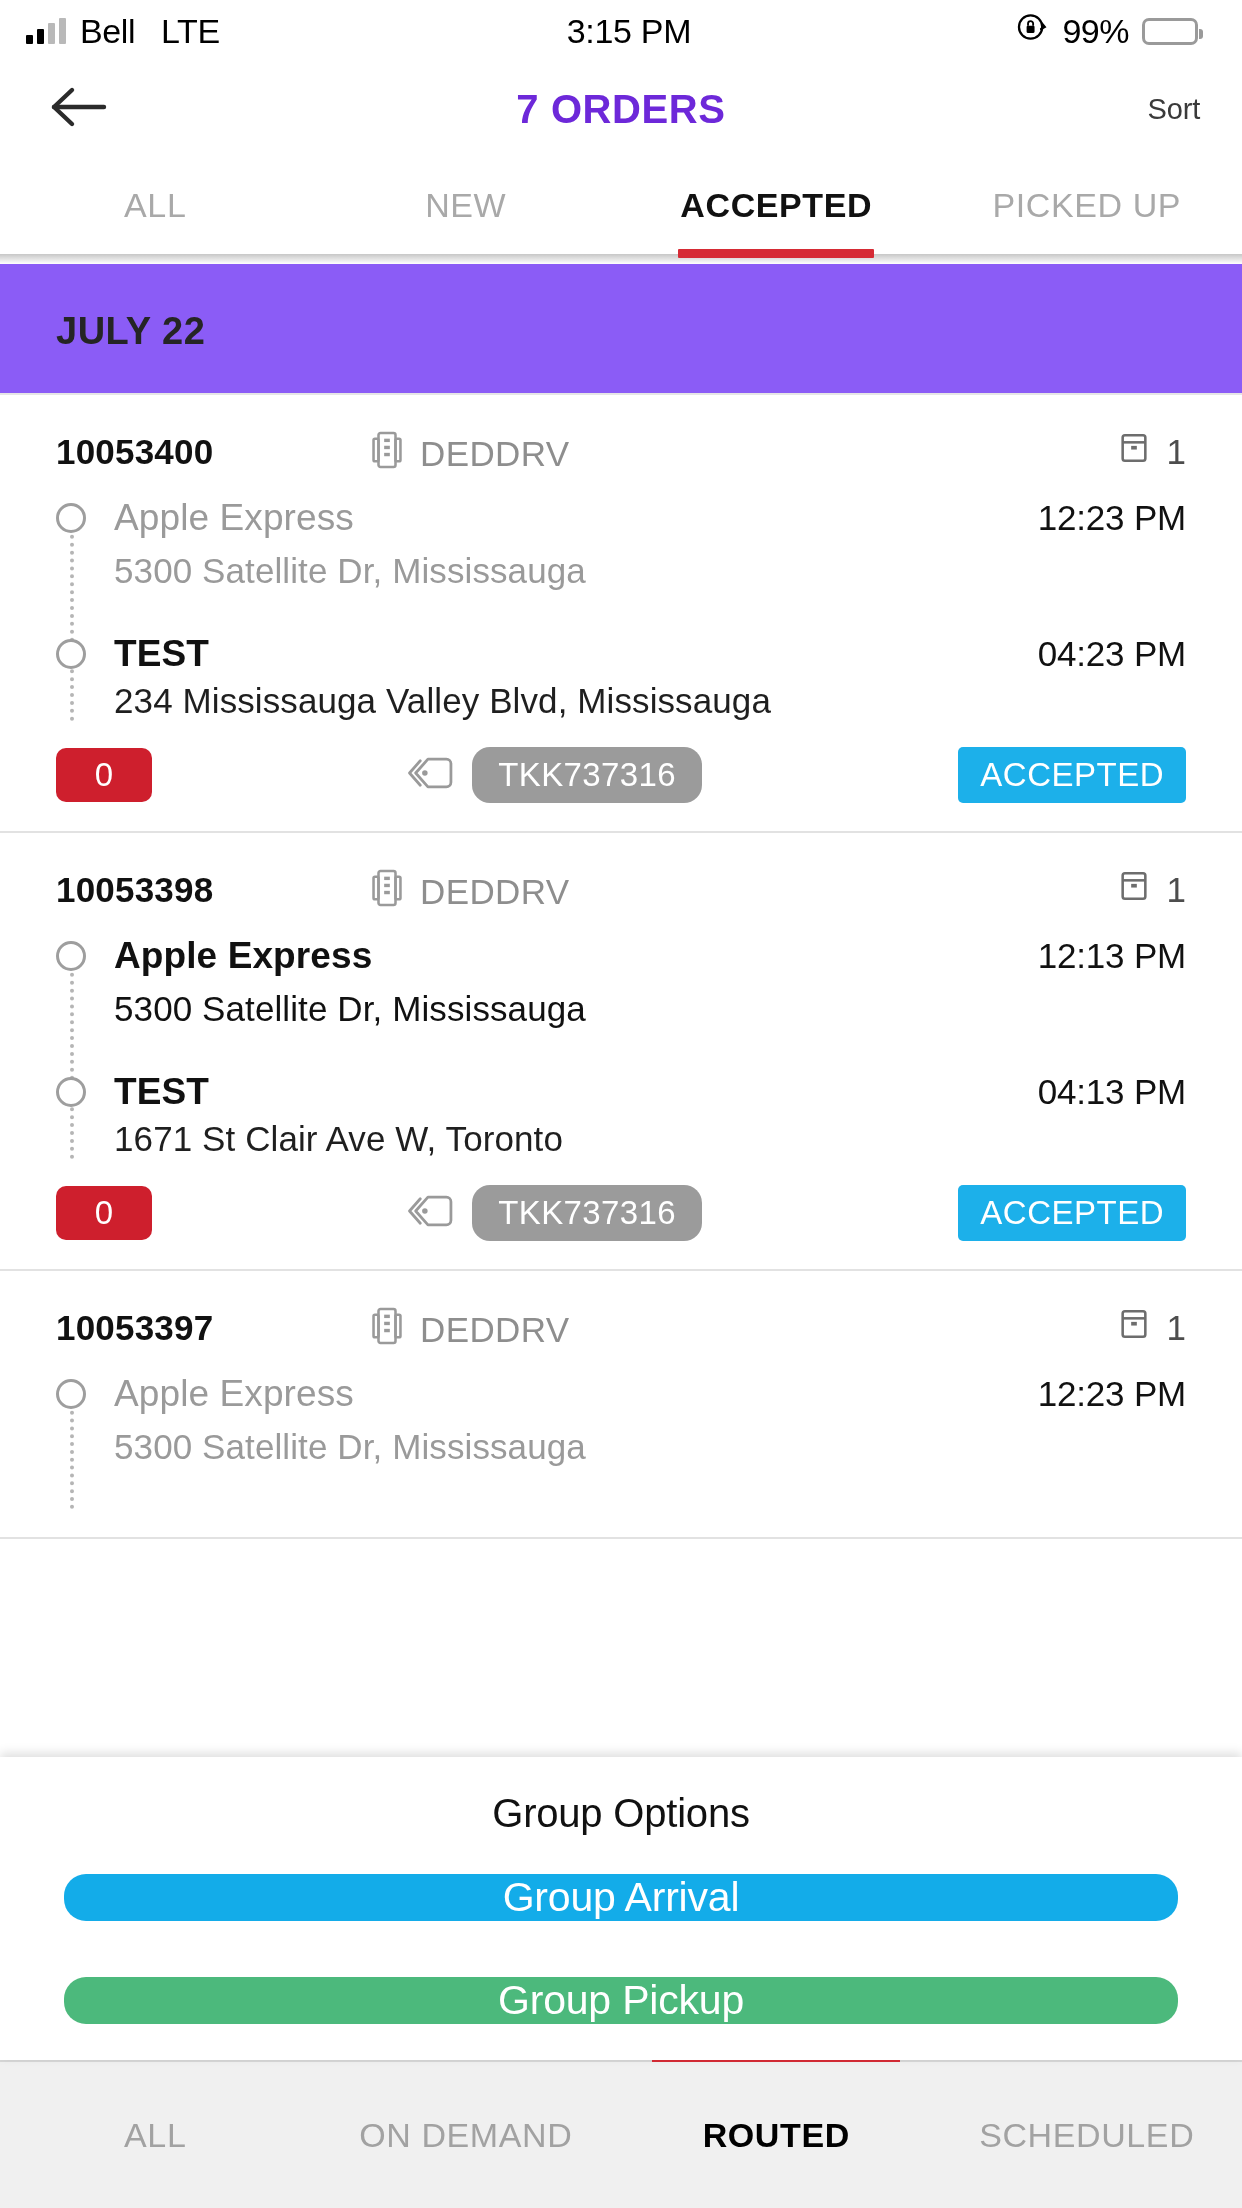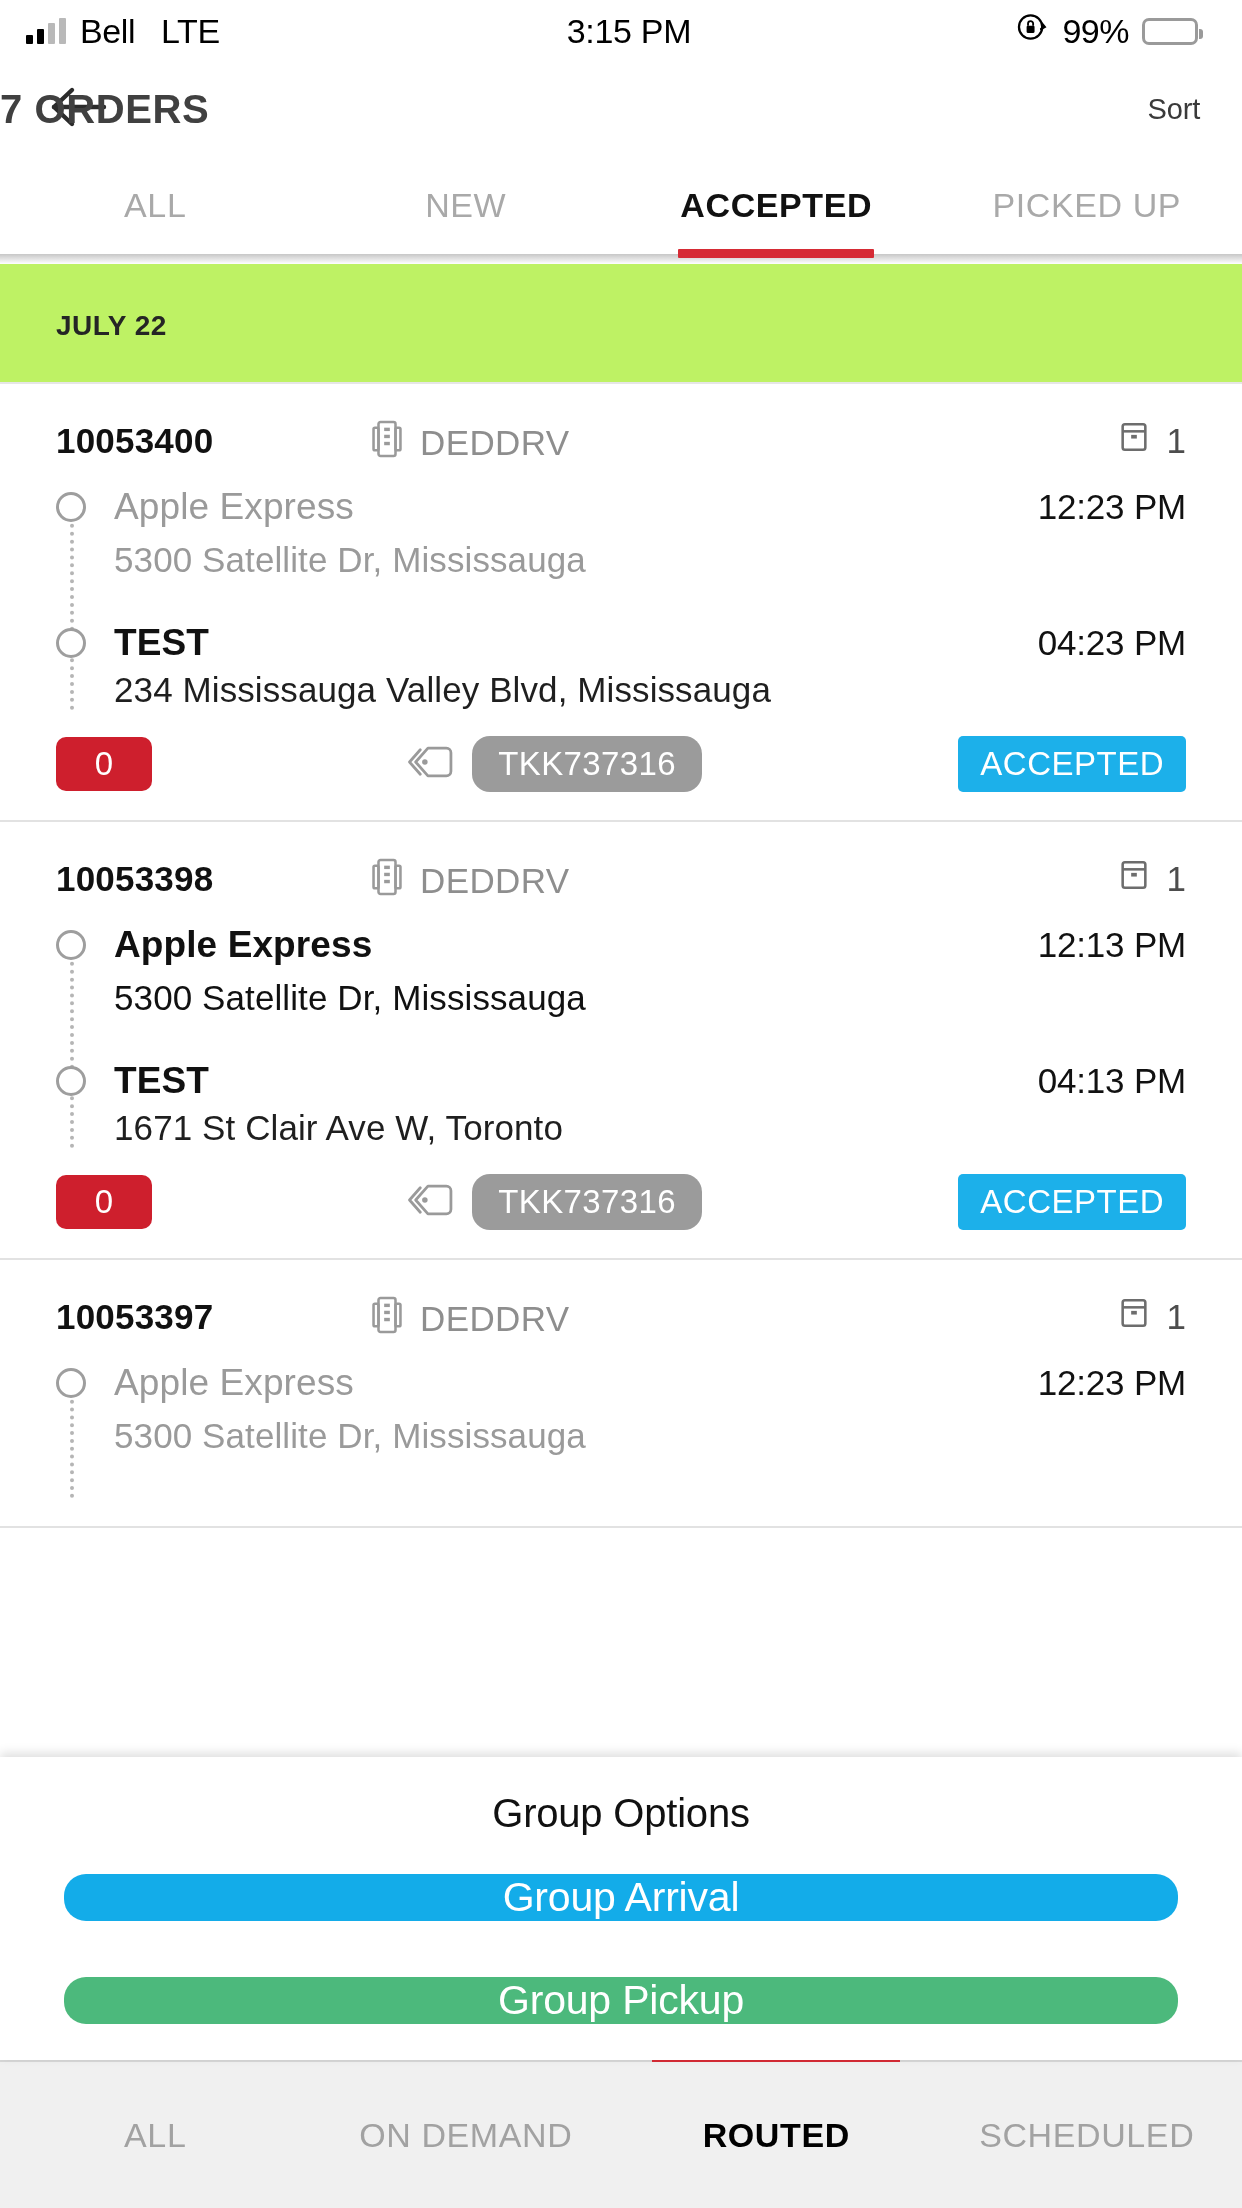--- a/index.html
+++ b/index.html
@@ -70,22 +70,22 @@
     padding: 0 42px;
     background: #fff;
     position: relative;
   }
   .back-btn {
     width: 74px; height: 74px;
     display: flex; align-items: center; justify-content: center;
     cursor: pointer;
   }
   .nav-title {
-    position: absolute; left: 0; right: 0; text-align: left;
-    font-size: 40px; font-weight: 700; letter-spacing: 0.6px; color: #404040;
+    position: absolute; left: 0; right: 0; text-align: center;
+    font-size: 40px; font-weight: 700; letter-spacing: 0.6px; color: #6d28d9;
     pointer-events: none;
   }
   .sort-btn {
     margin-left: auto; font-size: 29px; color: #3a3a3a; letter-spacing: -0.2px;
     cursor: pointer; font-weight: 400;
   }
 
   
   .top-tabs {
     height: 98px; flex: 0 0 98px;
@@ -106,23 +106,23 @@
     height: 10px; flex: 0 0 10px;
     background: linear-gradient(to bottom, rgba(0,0,0,0.22), rgba(0,0,0,0));
   }
 
   
   .order-list {
     flex: 1 1 auto; overflow: hidden; background: #fff; position: relative;
   }
   .date-header {
     padding: 46px 56px 40px 56px;
-    font-size: 28px; font-weight: 700; letter-spacing: 0.5px; color: #252525;
+    font-size: 38px; font-weight: 700; letter-spacing: 0.5px; color: #252525;
     border-bottom: 2px solid #e6e6e6;
-    background:#bef264;
+    background:#8b5cf6;
   }
 
   .order-card {
     padding: 34px 56px 28px 56px;
     border-bottom: 2px solid #e2e2e2;
     background: #fff;
   }
   .order-head {
     display: flex; align-items: center; margin-bottom: 22px;
   }

